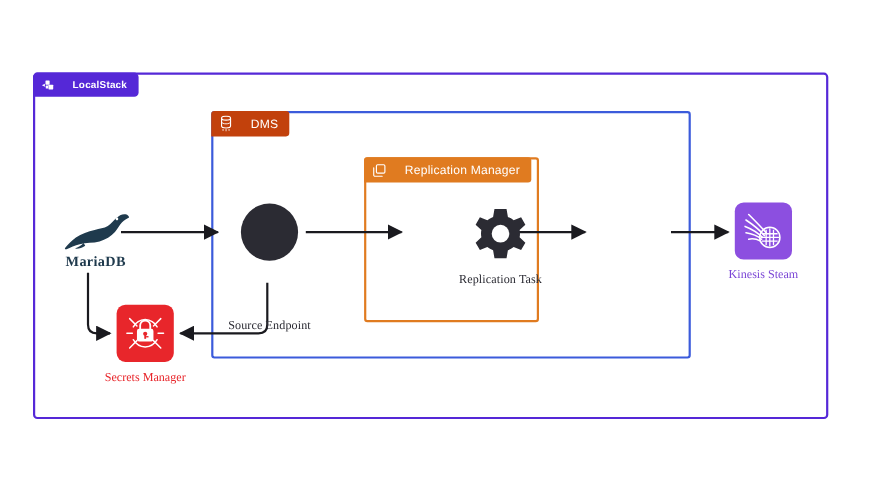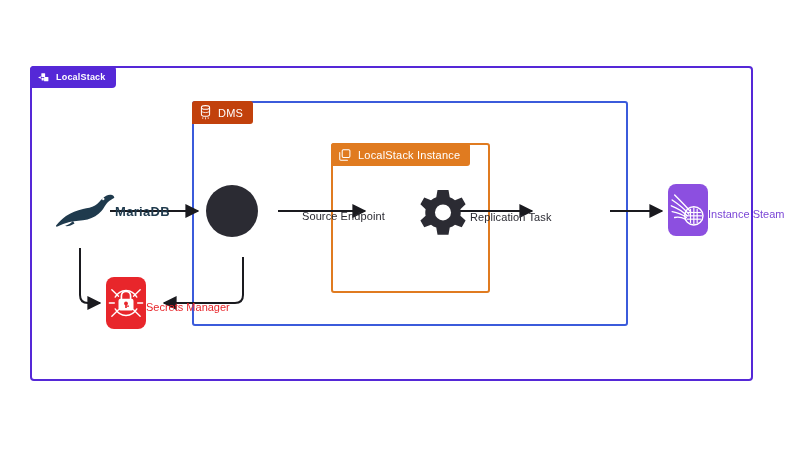--- a/index.html
+++ b/index.html
@@ -45,21 +45,21 @@
     height: 150px;
     border: 2px solid #e07b20;
     border-radius: 3px;
   }
 
   
   .badge {
     position: absolute;
     display: flex;
     align-items: center;
-    gap: 6px;
+    gap: 16px;
     box-sizing: border-box;
     color: #ffffff;
     white-space: nowrap;
   }
   .badge-localstack {
     left: 30px;
     top: 66px;
     height: 22px;
     padding: 0 10px 0 7px;
     background: #5528d7;
@@ -87,22 +87,23 @@
     border-radius: 3px 3px 3px 0;
     font-size: 11px;
     letter-spacing: 0.2px;
   }
   .badge svg { display: block; }
 
   
   .node {
     position: absolute;
     display: flex;
-    flex-direction: row;
+    flex-direction: column;
     align-items: center;
+    font-family: Liberation Serif, serif;
   }
   .node-glyph {
     display: flex;
     align-items: center;
     justify-content: center;
   }
   .node-label {
     margin-top: 9px;
     font-size: 11px;
     color: #2b2b33;
@@ -224,21 +225,21 @@
     <span>DMS</span>
   </div>
 
   <div class="badge badge-replication">
     <span>
       <svg width="14" height="14" viewBox="0 0 20 20">
         <rect x="6" y="2.5" width="11" height="11" rx="1.6" fill="none" stroke="#ffffff" stroke-width="1.5"></rect>
         <path d="M13.5 17.5 L4 17.5 C3.2 17.5 2.5 16.8 2.5 16 L2.5 6.5" fill="none" stroke="#ffffff" stroke-width="1.5" stroke-linecap="round"></path>
       </svg>
     </span>
-    <span>LocalStack Instance</span>
+    <span>Replication Manager</span>
   </div>
 
   <div class="node node-mariadb">
     <div class="node-glyph">
       <svg width="62" height="36" viewBox="0 0 124 72">
         <path d="M118 6 C112 4 105 7 99 13 C94 18 90 23 84 27 C77 31 69 32 60 34
                  C48 37 36 41 26 48 C18 54 12 60 7 66 C5 68 6 70 9 69
                  C16 66 24 62 33 60 C45 57 57 58 69 55 C80 52 90 46 97 38
                  C102 32 105 25 110 20 C114 16 119 14 122 12 C124 11 121 7 118 6 Z" fill="#1f3a4d"></path>
         <path d="M99 12 C101 11 103 12 103 14 C103 16 101 17 99 16 C98 15 98 13 99 12 Z" fill="#ffffff"></path>
@@ -285,21 +286,21 @@
         <g stroke="#ffffff" stroke-width="1.4">
           <line x1="22.5" y1="27" x2="39.5" y2="27"></line>
           <line x1="21" y1="31" x2="41" y2="31"></line>
           <line x1="22.5" y1="35" x2="39.5" y2="35"></line>
           <line x1="27" y1="22.5" x2="27" y2="39.5"></line>
           <line x1="31" y1="21" x2="31" y2="41"></line>
           <line x1="35" y1="22.5" x2="35" y2="39.5"></line>
         </g>
       </svg>
     </div>
-    <div class="label-kinesis">Instance Steam</div>
+    <div class="label-kinesis">Kinesis Steam</div>
   </div>
 
   <div class="node node-secrets">
     <div class="svc-tile tile-secrets">
       <svg width="40" height="40" viewBox="0 0 48 48">
         <g fill="none" stroke="#ffffff" stroke-width="1.6" stroke-linecap="round">
           <path d="M11 17 A16 16 0 0 1 24 9 A16 16 0 0 1 37 17"></path>
           <path d="M37 31 A16 16 0 0 1 24 39 A16 16 0 0 1 11 31"></path>
           <line x1="7" y1="8" x2="15" y2="16"></line>
           <line x1="41" y1="8" x2="33" y2="16"></line>

